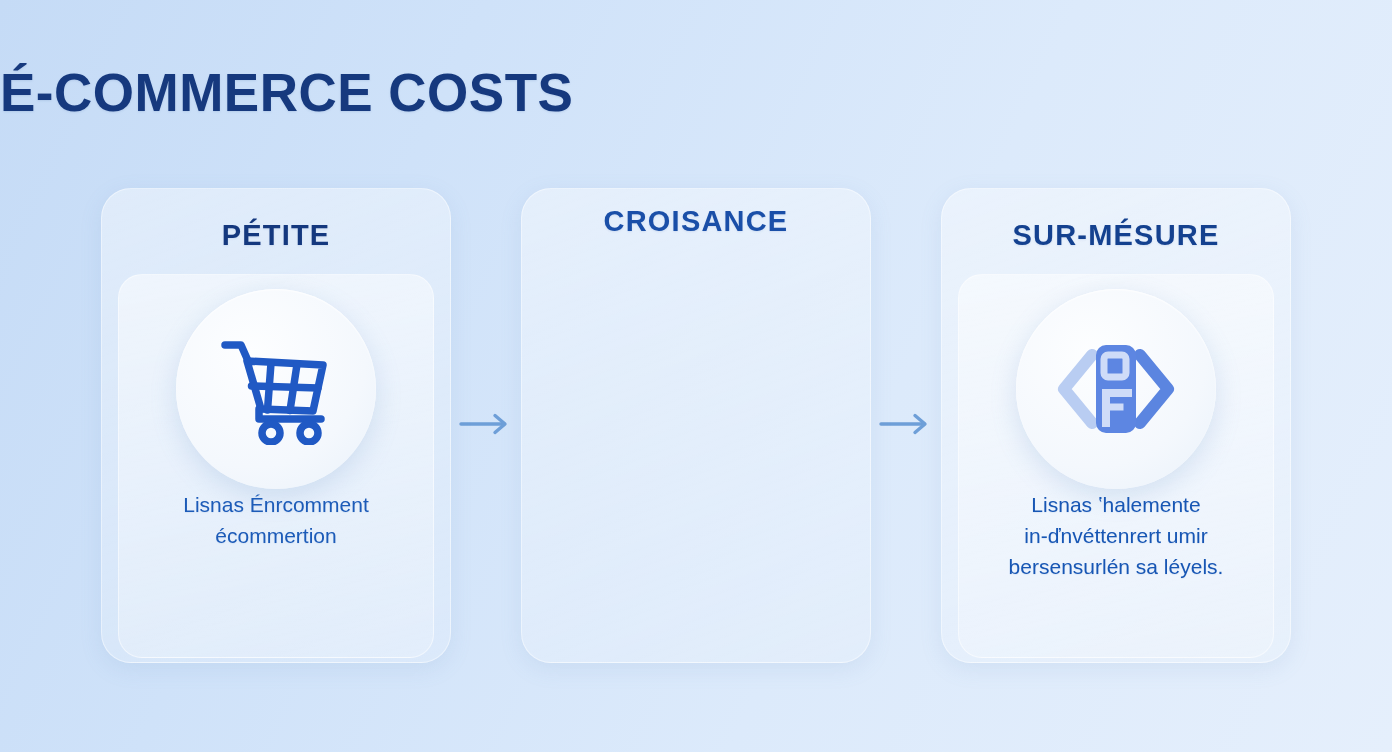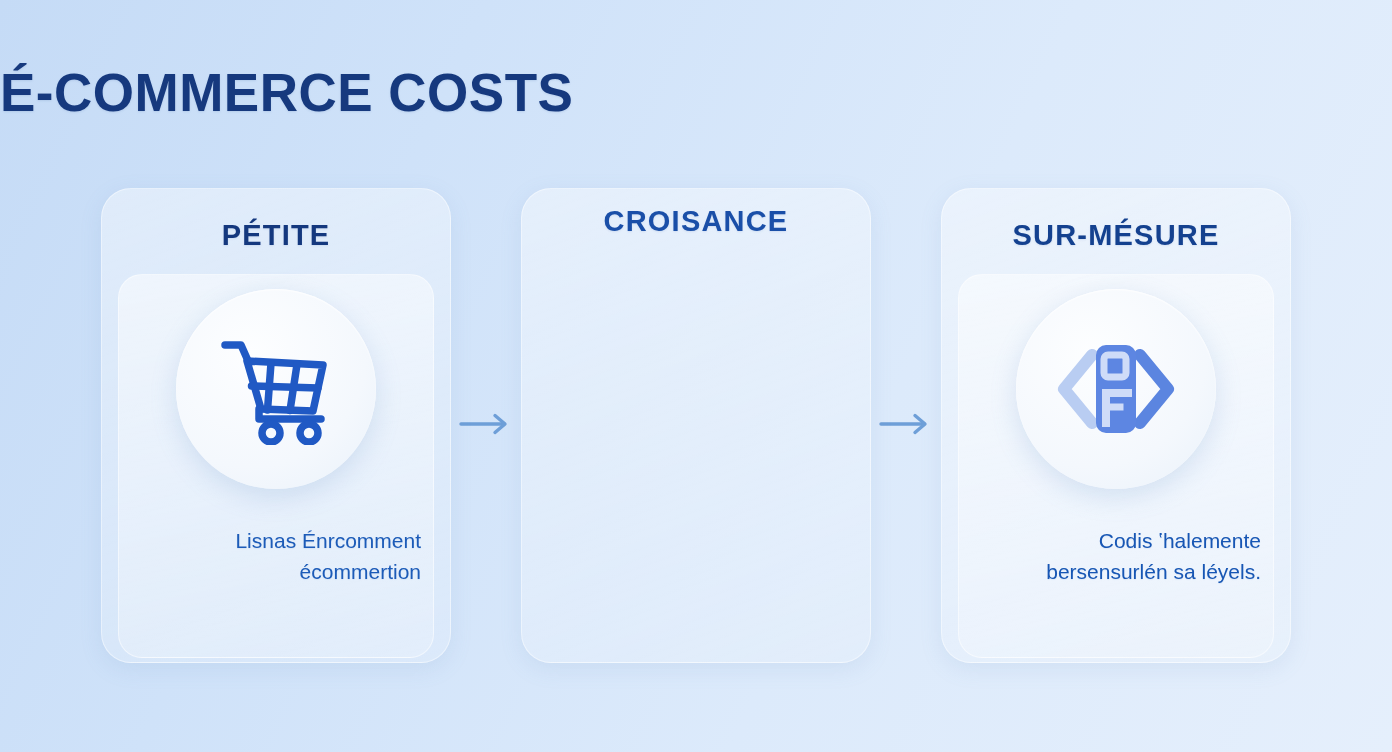--- a/index.html
+++ b/index.html
@@ -96,23 +96,22 @@
                 inset 0 1px 2px rgba(255,255,255,0.9);
     display: flex;
     align-items: center;
     justify-content: center;
     flex: 0 0 auto;
   }
 
   .icon-circle svg { display: block; }
 
   .card-desc {
-    margin-top: 36px;
     width: 290px;
-    text-align: right;
+    text-align: center;
     font-size: 21px;
     line-height: 31px;
     color: #1c5bb8;
     text-shadow: 0 1px 1px rgba(150,180,220,0.2);
   }
 
   .card-3 .card-desc { color: #1756b4; }
 
   
   .arrow {
@@ -199,20 +198,21 @@
               <rect x="44" y="8" width="40" height="88" rx="10" fill="#5d86e2"></rect>
 
               <rect x="52" y="18" width="22" height="22" rx="4" fill="none" stroke="#cfdcf8" stroke-width="7"></rect>
 
               <path d="M54 86 L54 56 L76 56" stroke="#cfdcf8" stroke-width="8" stroke-linecap="square" fill="none"></path>
               <path d="M54 70 L68 70" stroke="#cfdcf8" stroke-width="7" stroke-linecap="square" fill="none"></path>
             </svg>
           </span>
         </div>
         <div class="card-desc">
-          <div>Codis ʽhalemente</div>
+          <div>Lisnas ʽhalemente</div>
+          <div>in-ďnvéttenrert umir</div>
           <div>bersensurlén sa léyels.</div>
         </div>
       </div>
     </div>
 
   </div>
 </div>
 
 </body></html>

